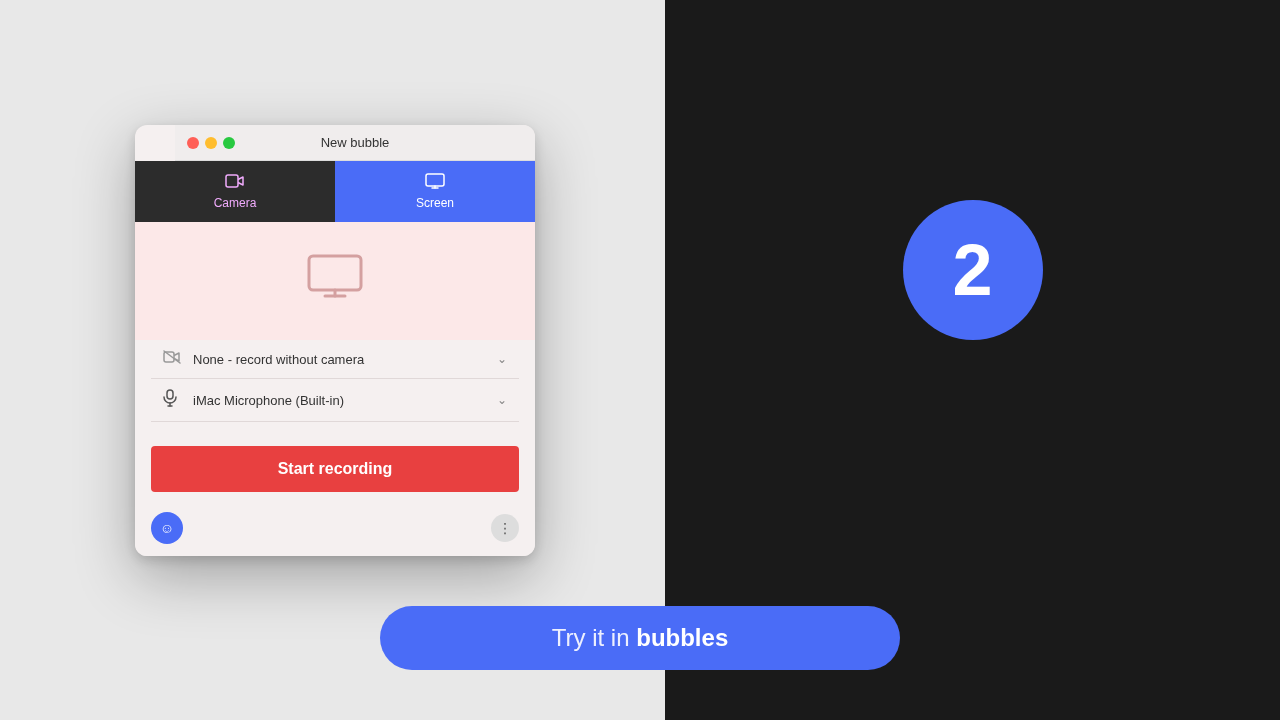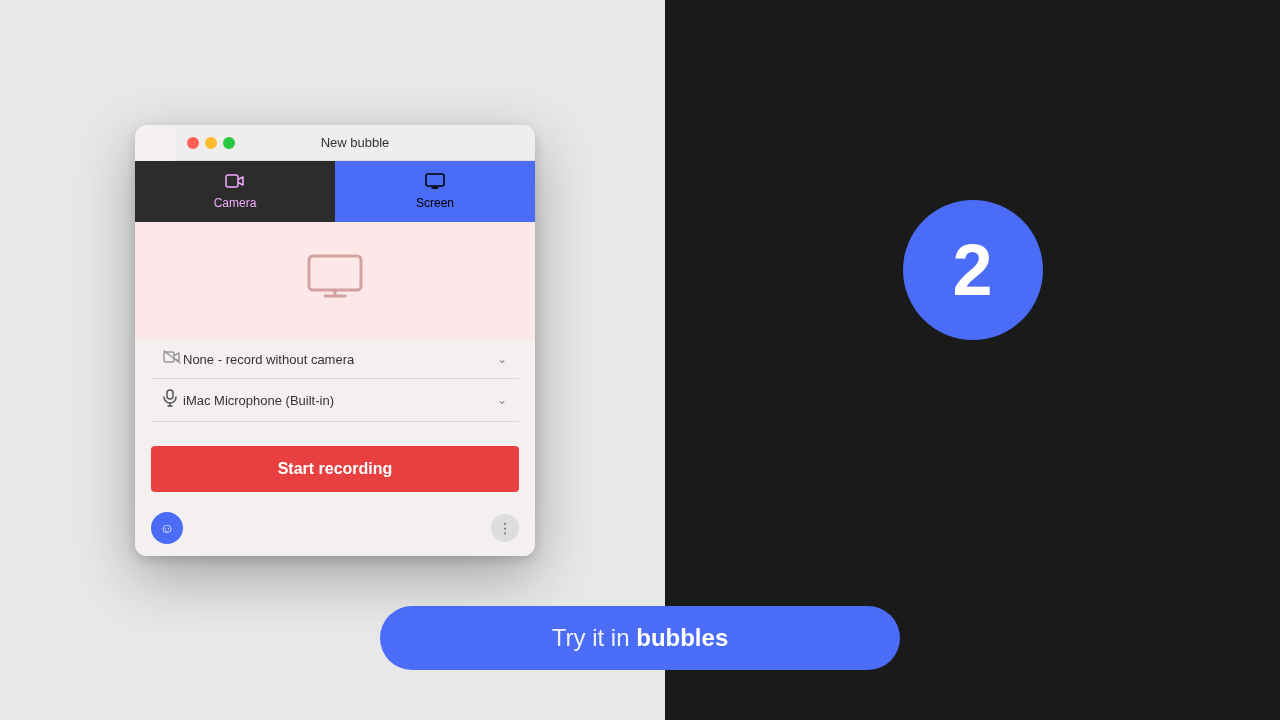--- a/index.html
+++ b/index.html
@@ -95,21 +95,21 @@
       gap: 4px;
       cursor: pointer;
       font-size: 12px;
       color: #f0abfc;
       border: none;
       background: #2c2c2c;
     }
 
     .tab.active {
       background: #4a6cf7;
-      color: #000000;
+      color: #ffffff;
     }
 
     .tab-icon {
       font-size: 16px;
       line-height: 1;
     }
 
     .tab-label {
       font-size: 12px;
       font-weight: 500;
@@ -134,20 +134,21 @@
 
     
     .dropdowns {
       background: #f5f0f0;
       padding: 0 16px 12px;
     }
 
     .dropdown-row {
       display: flex;
       align-items: center;
+      gap: 10px;
       padding: 10px 12px;
       border-bottom: 1px solid #e0d8d8;
       cursor: pointer;
     }
 
     .dropdown-row:last-of-type {
       border-bottom: 1px solid #e0d8d8;
     }
 
     .dropdown-icon {

